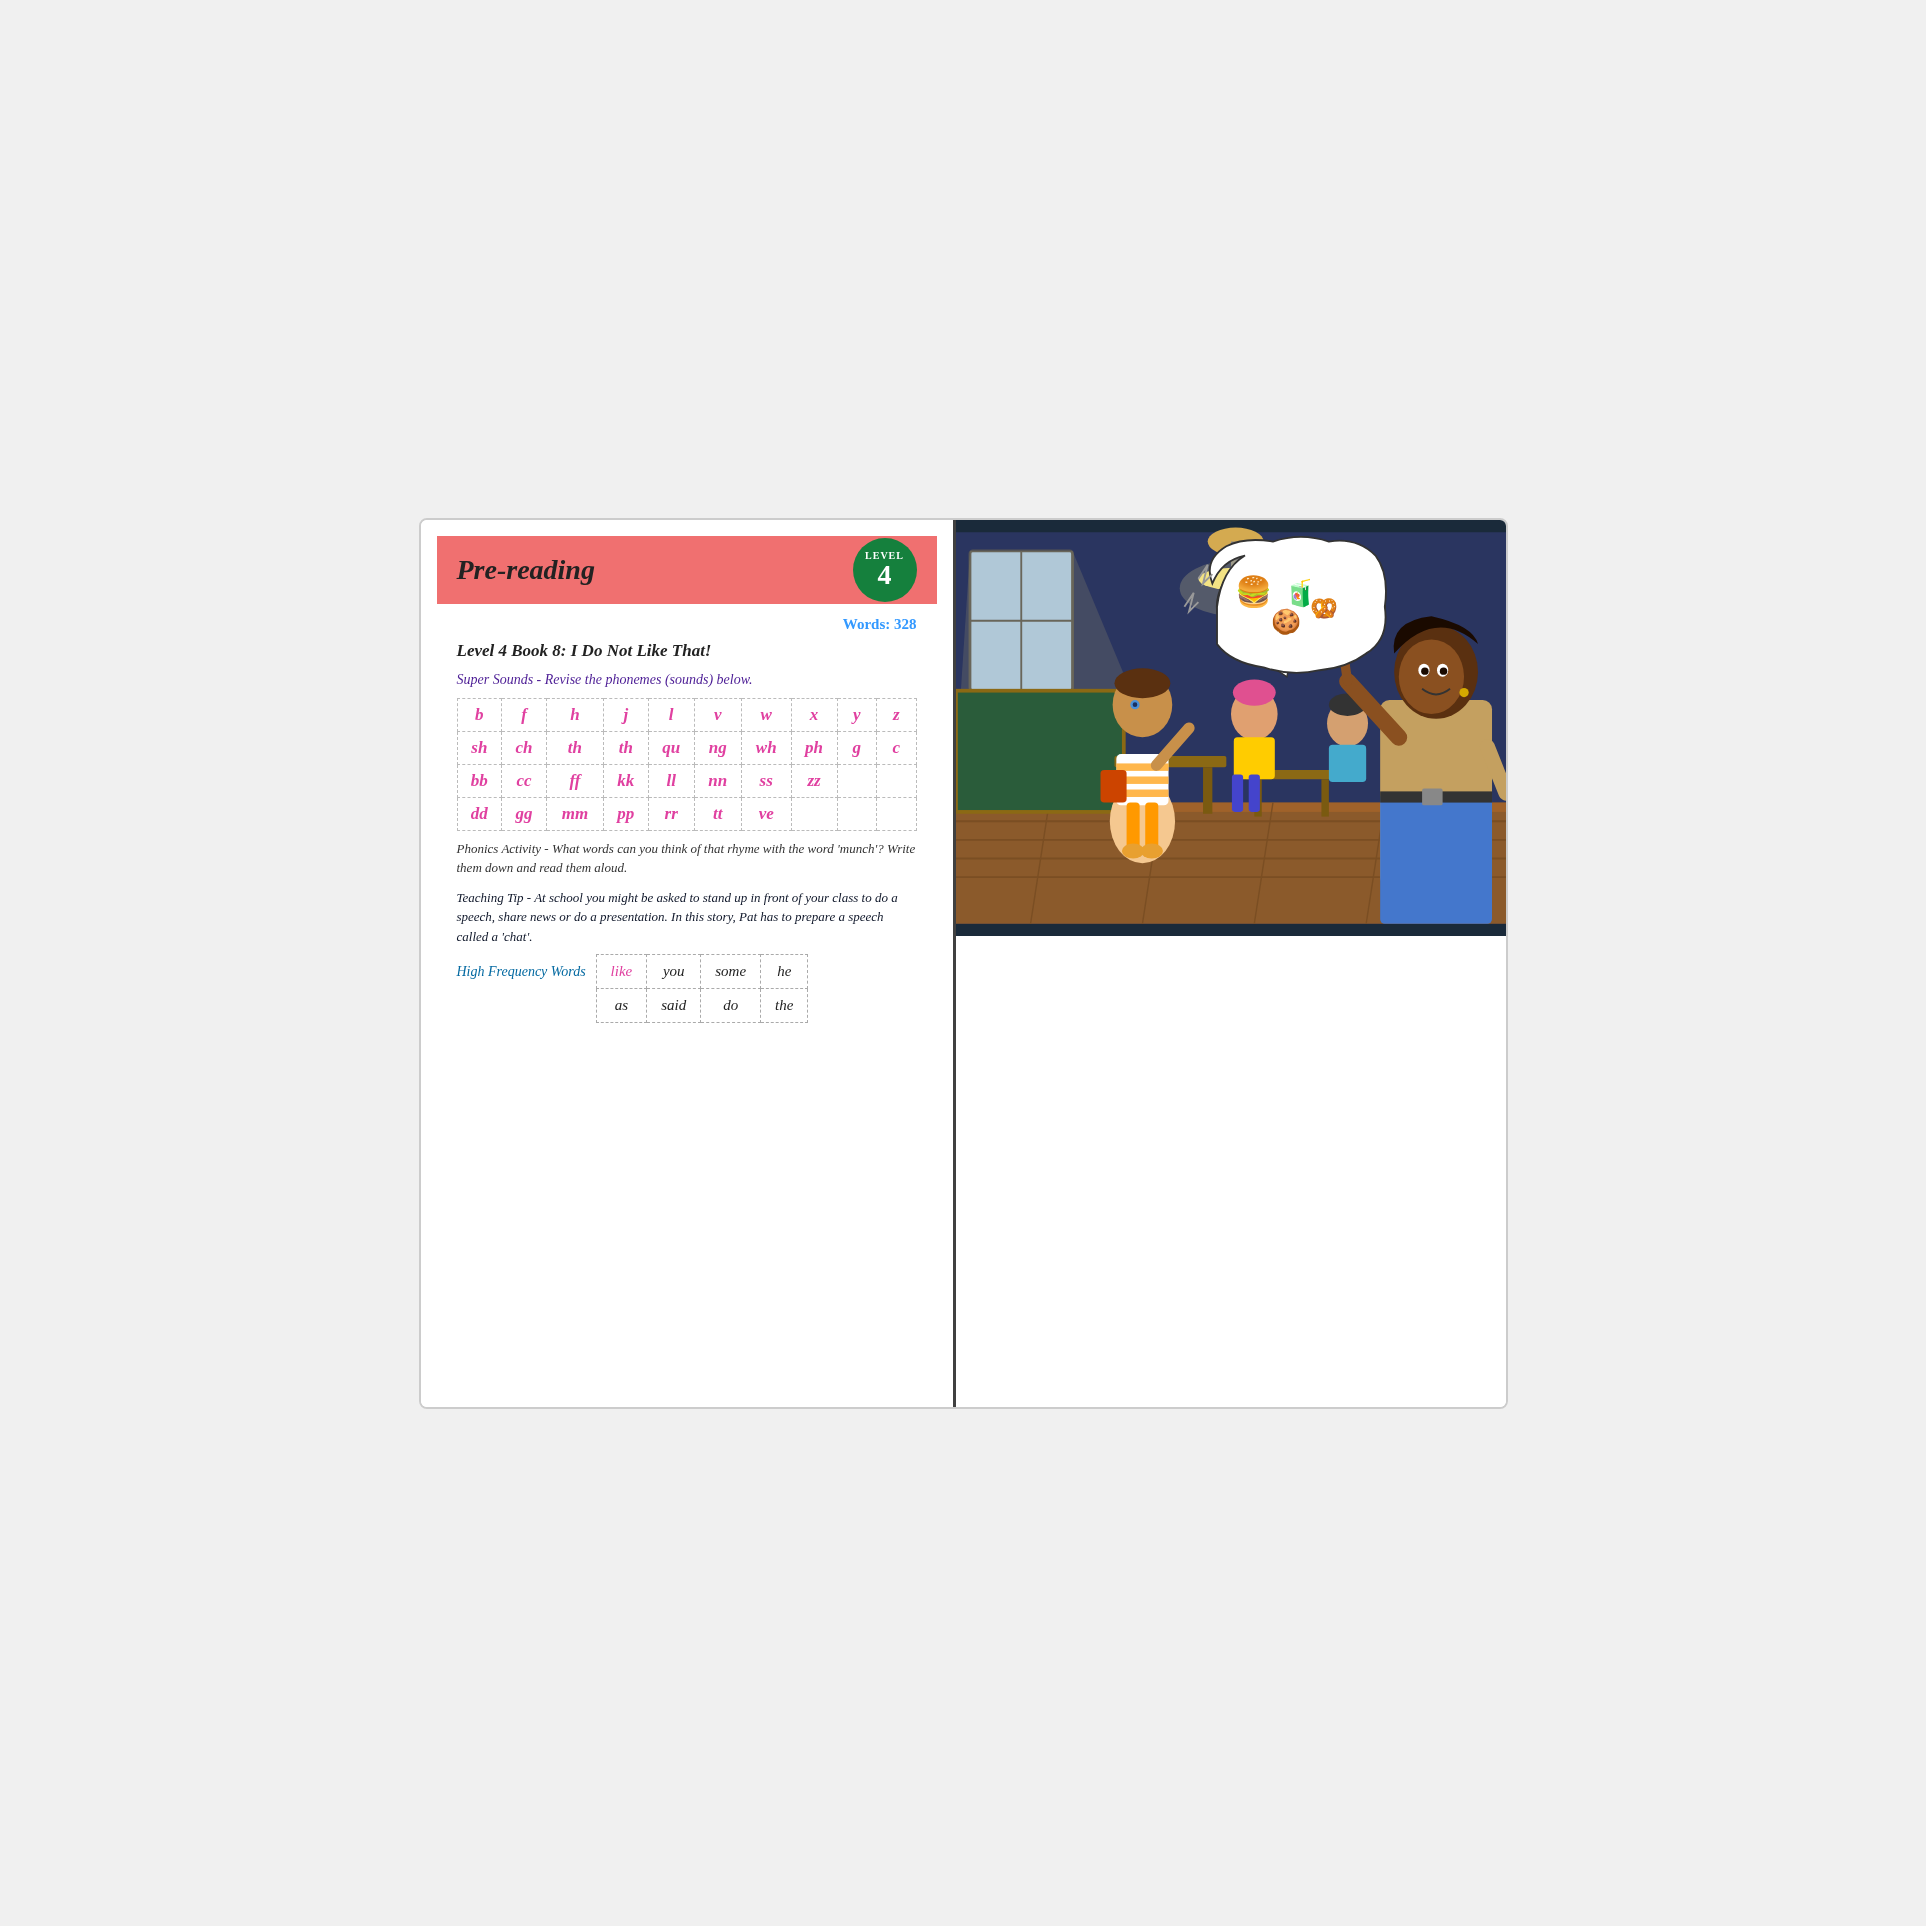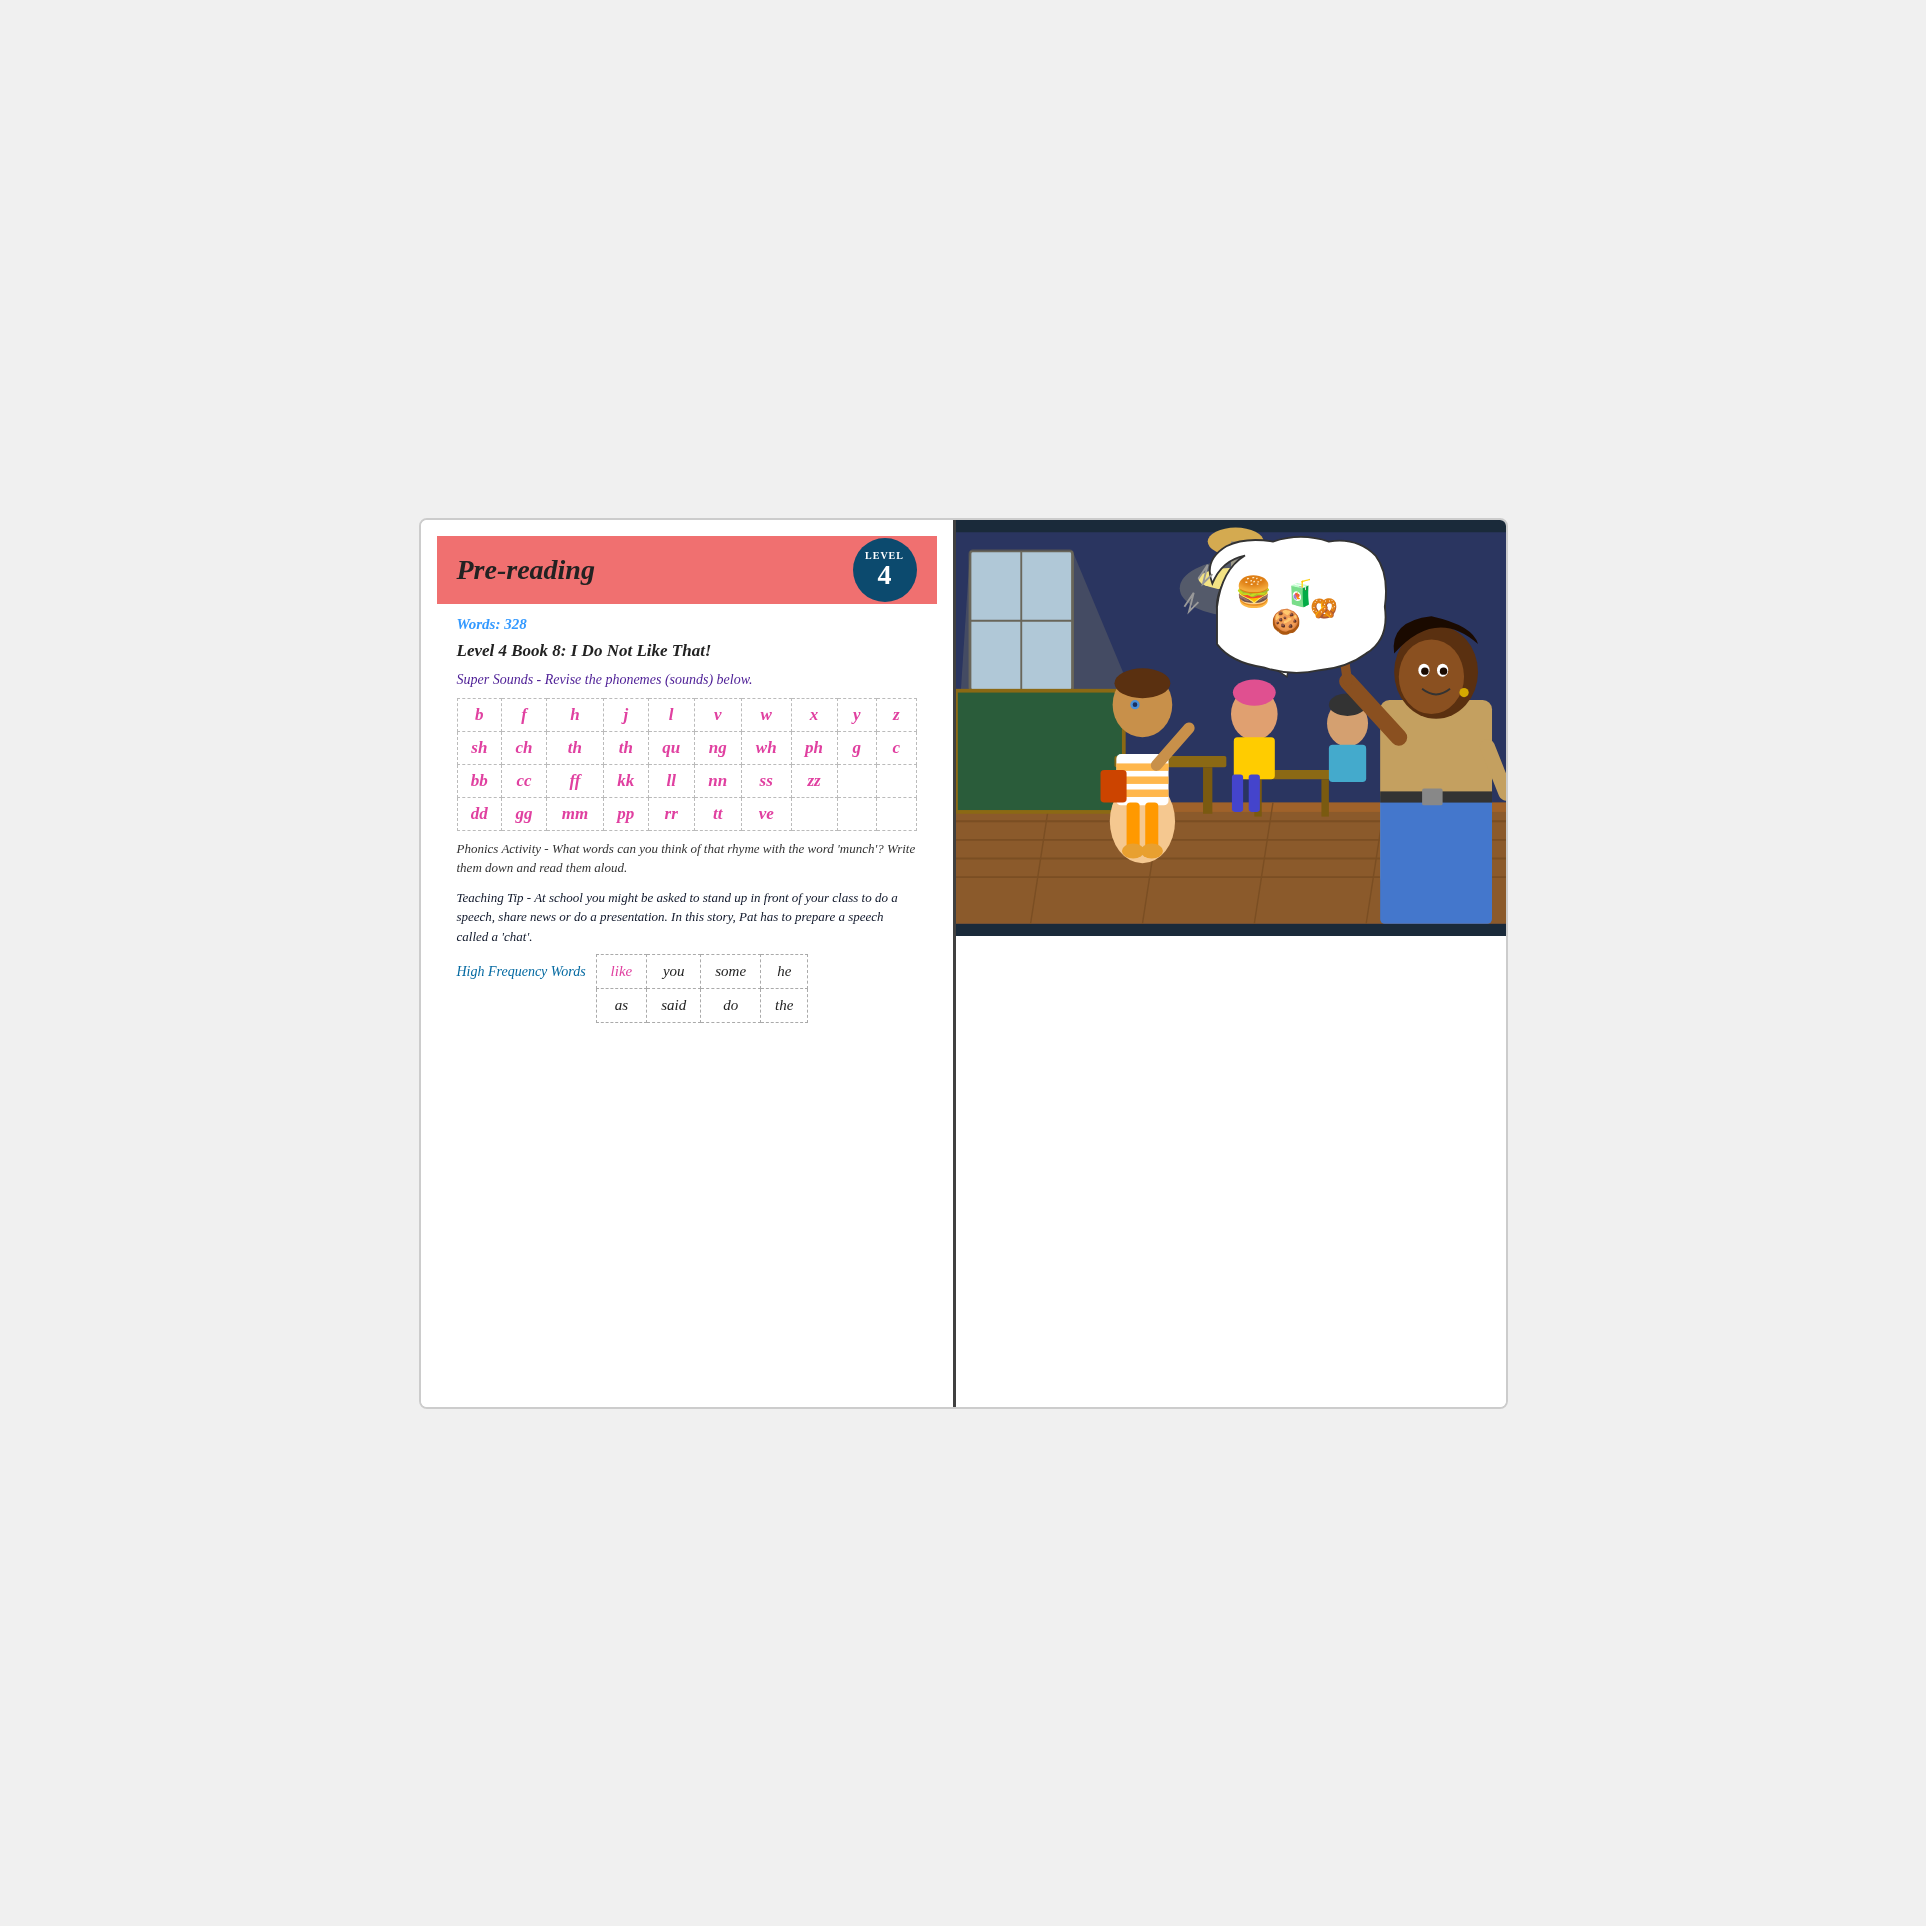--- a/index.html
+++ b/index.html
@@ -38,21 +38,21 @@
       justify-content: space-between;
       position: relative;
     }
     .pre-reading-title {
       font-size: 28px;
       font-style: italic;
       color: #222;
       font-weight: bold;
     }
     .level-badge {
-      background: #0c4a6e;
+      background: #15803d;
       color: white;
       border-radius: 50%;
       width: 64px;
       height: 64px;
       display: flex;
       flex-direction: column;
       align-items: center;
       justify-content: center;
       font-size: 11px;
       font-weight: bold;
@@ -68,25 +68,24 @@
     .level-badge .level-num {
       font-size: 28px;
       font-weight: bold;
       line-height: 1;
     }
     .left-content {
       padding: 12px 20px 20px 20px;
       flex: 1;
     }
     .words-line {
-      text-align: left;
+      text-align: right;
       font-size: 15px;
       color: #333;
       margin-bottom: 8px;
-      font-style: italic;
     }
     .words-line span {
       color: #3399ff;
       font-weight: bold;
     }
     .book-title {
       font-size: 17px;
       font-style: italic;
       color: #222;
       margin-bottom: 11px;

